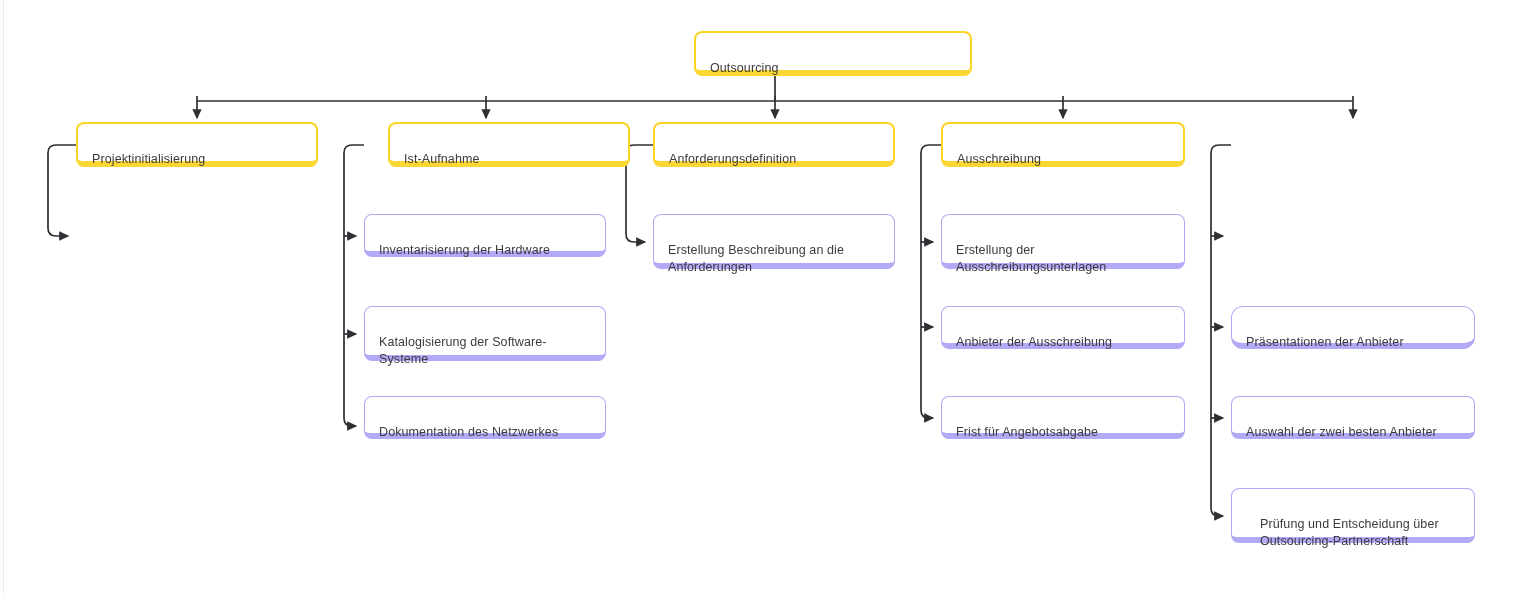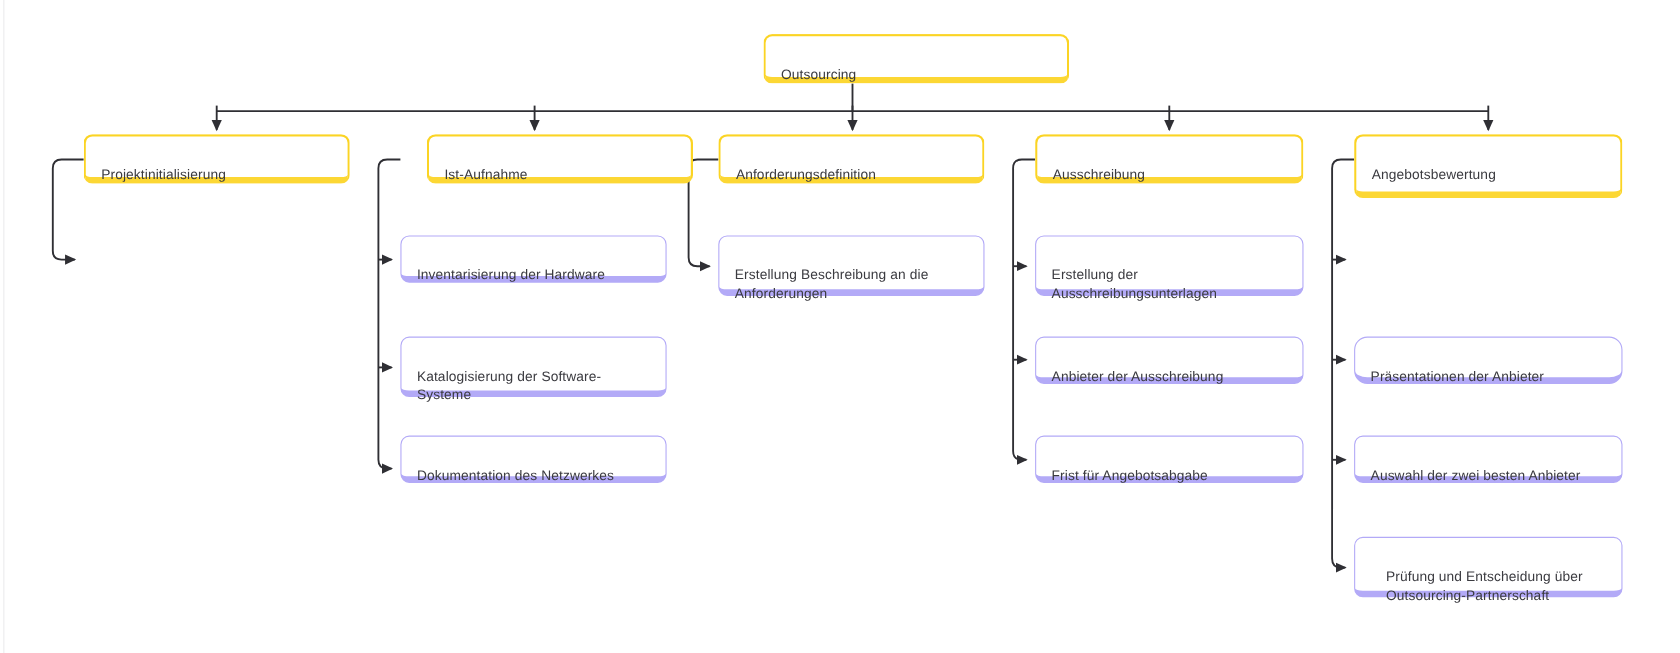--- a/index.html
+++ b/index.html
@@ -140,23 +140,20 @@
     <span class="label">Erstellung der
 Ausschreibungsunterlagen</span>
   </div>
   <div class="node task" style="left:941px;top:306px;width:244px;height:43px;">
     <span class="label">Anbieter der Ausschreibung</span>
   </div>
   <div class="node task" style="left:941px;top:396px;width:244px;height:43px;">
     <span class="label">Frist für Angebotsabgabe</span>
   </div>
 
-  <div class="node phase" style="left:1231px;top:122px;width:244px;height:58px;">
-    <span class="label">Angebotsbewertung</span>
-  </div>
   <div class="node task" style="left:1231px;top:306px;width:244px;height:43px;border-radius:12px;">
     <span class="label">Präsentationen der Anbieter</span>
   </div>
   <div class="node task" style="left:1231px;top:396px;width:244px;height:43px;">
     <span class="label">Auswahl der zwei besten Anbieter</span>
   </div>
   <div class="node task" style="left:1231px;top:488px;width:244px;height:55px;padding-left:28px;">
     <span class="label">Prüfung und Entscheidung über
 Outsourcing-Partnerschaft</span>
   </div>

